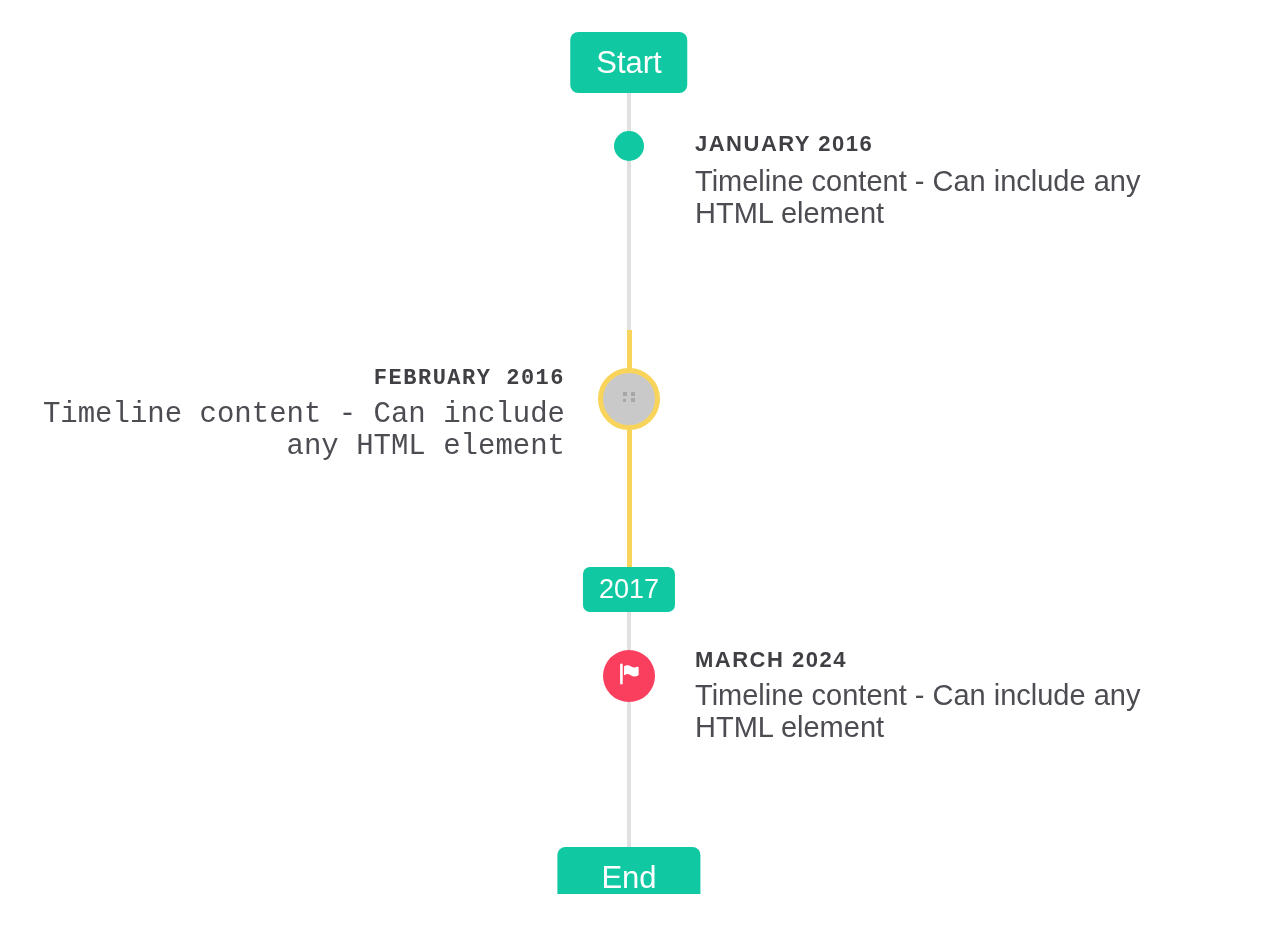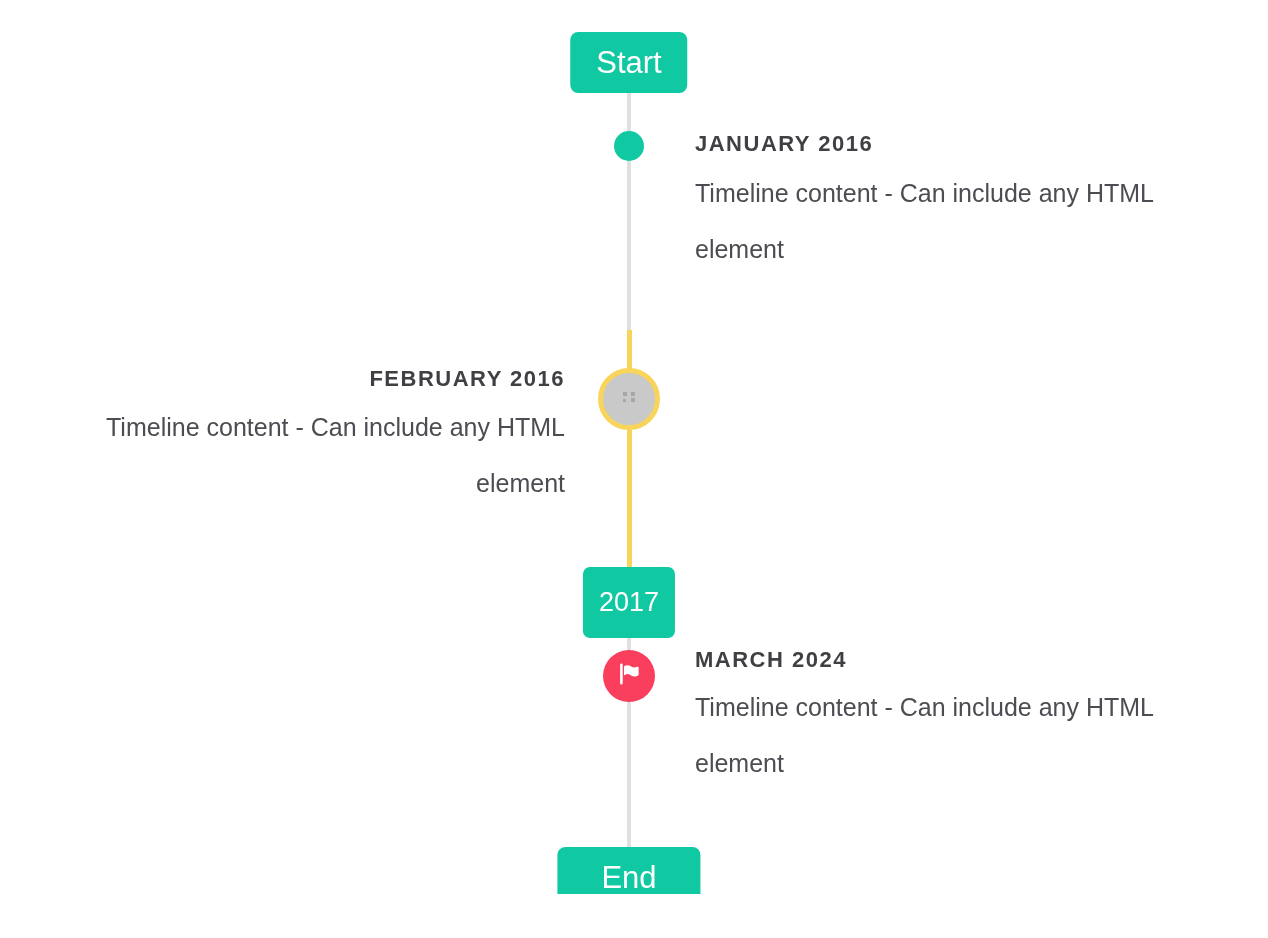--- a/index.html
+++ b/index.html
@@ -36,21 +36,21 @@
     left: 629px;
     transform: translateX(-50%);
     background: var(--accent);
     color: #ffffff;
     border-radius: 8px;
     text-align: center;
     white-space: nowrap;
     z-index: 3;
   }
   .flag-start { top: 32px;  font-size: 31px; line-height: 35px; padding: 13px 26px; }
-  .flag-year  { top: 567px; font-size: 27px; line-height: 31px; padding: 20px 16px; border-radius: 7px; }
+  .flag-year  { top: 567px; font-size: 27px; line-height: 31px; padding: 7px 16px; border-radius: 7px; }
   .flag-end   { top: 847px; font-size: 31px; line-height: 35px; padding: 13px 44px; }
 
   
   .marker-dot {
     position: absolute;
     left: 614px; top: 131px;
     width: 30px; height: 30px;
     border-radius: 50%;
     background: var(--accent);
     z-index: 2;
@@ -81,27 +81,27 @@
     width: 525px;
     font-size: 22px;
     font-weight: 700;
     letter-spacing: 1.5px;
     line-height: 22px;
     color: var(--title-text);
   }
   .item-content {
     position: absolute;
     width: 525px;
-    font-size: 25px;
+    font-size: 29px;
     font-weight: 400;
-    line-height: 56px;
+    line-height: 32px;
     color: var(--content-text);
   }
   .side-right { left: 695px; text-align: left; }
-  .side-left  { left: 40px;  text-align: right; }
+  .side-left  { left: 40px;  text-align: right; font-family: Liberation Mono, monospace; }
 
   .t-jan { top: 133px; }
   .c-jan { top: 165px; }
   .t-feb { top: 368px; }
   .c-feb { top: 399px; }
   .t-mar { top: 649px; }
   .c-mar { top: 679px; }
 </style>
 </head>
 <body>

